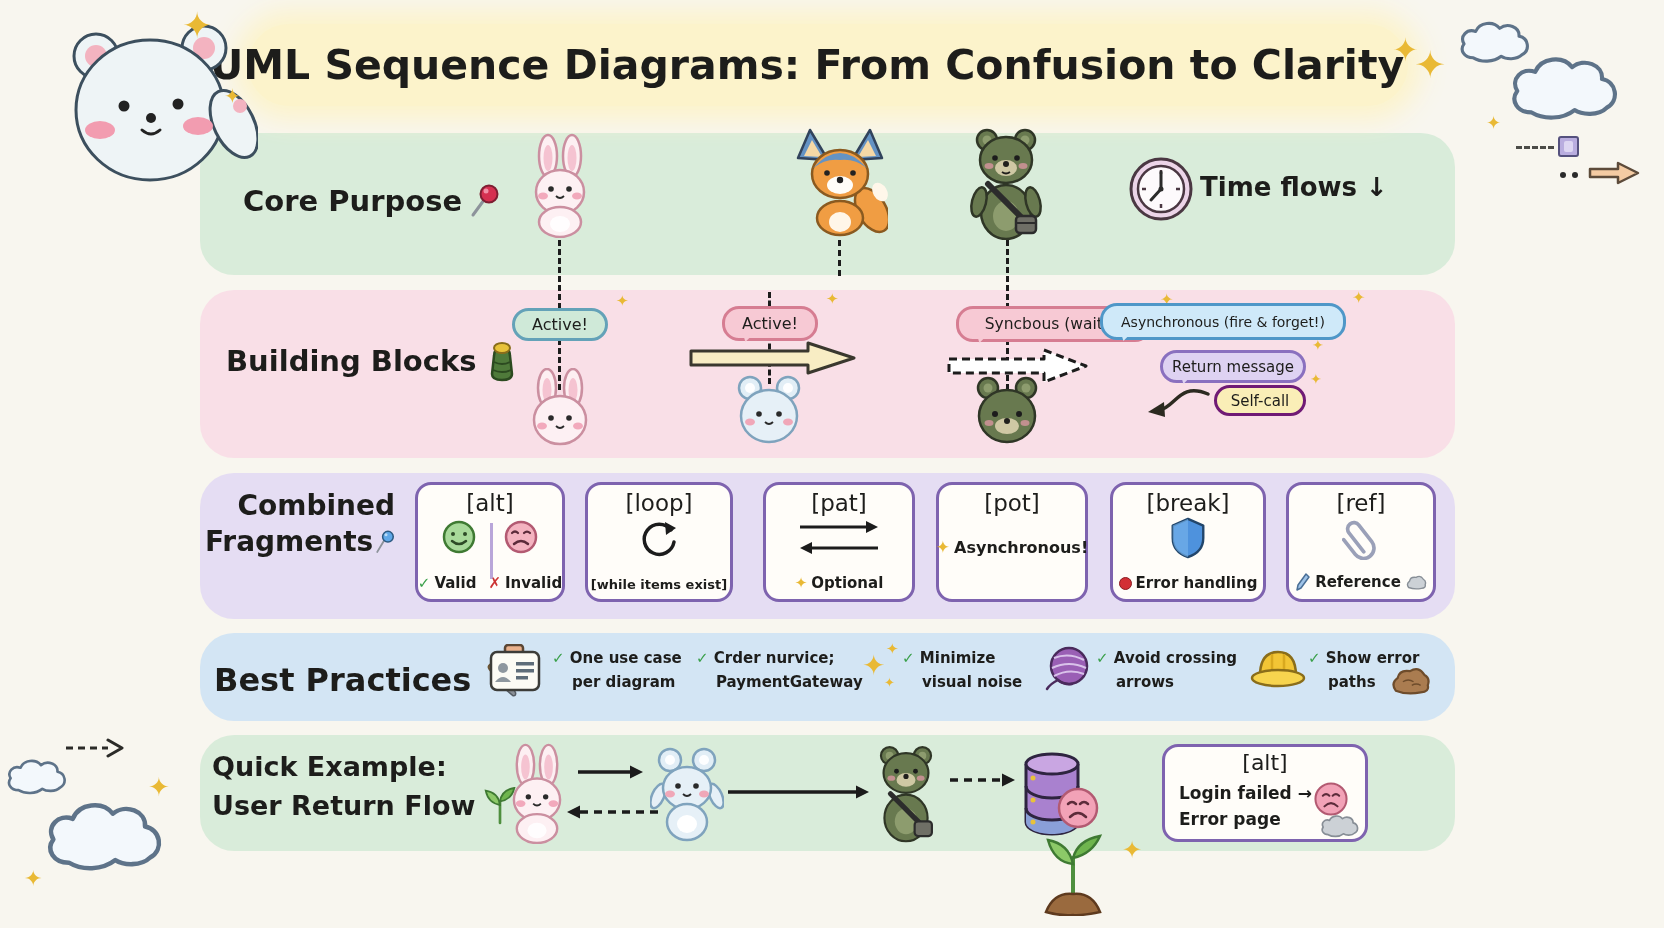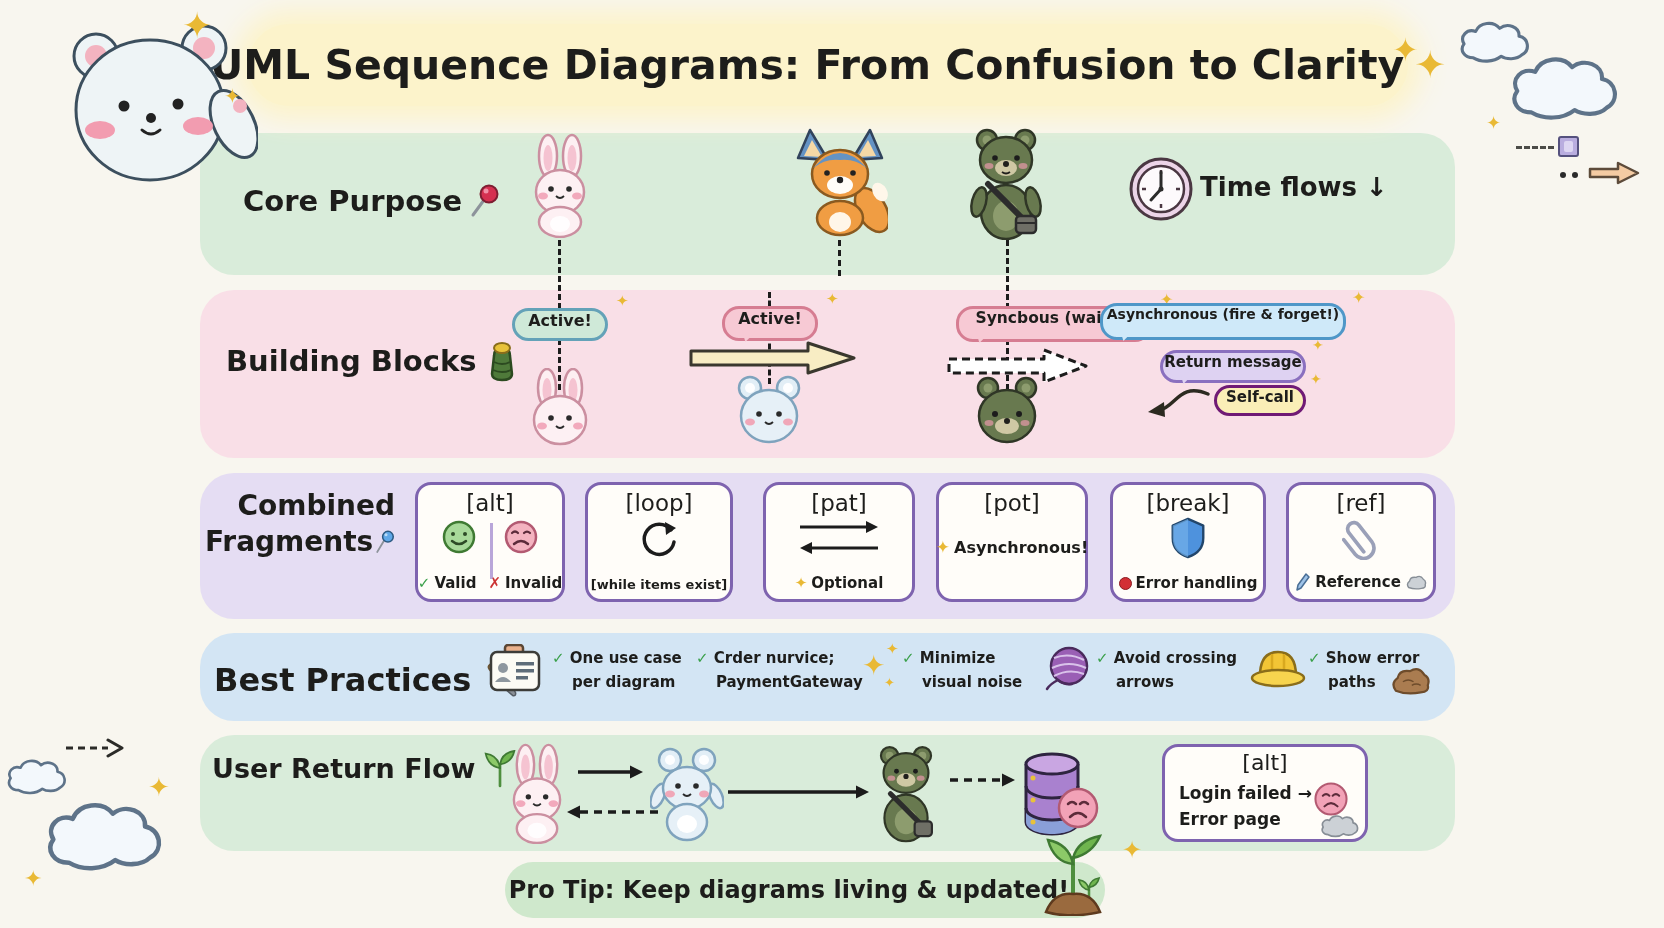--- a/index.html
+++ b/index.html
@@ -2,21 +2,21 @@
 <html><head>
 <meta charset="utf-8">
 <style>
 *{margin:0;padding:0;box-sizing:border-box}
 html,body{width:1664px;height:928px}
 body{background:#f8f6ef;font-family:"DejaVu Sans",sans-serif;color:#1d1d1b;position:relative;overflow:hidden}
 .s{position:absolute}
 .band{position:absolute;border-radius:34px}
 .lbl{font-weight:bold;white-space:nowrap;display:flex;align-items:center;gap:8px}
 .lifeline{position:absolute;width:0;border-left:3.5px dashed #1c1c1c}
-.bub{position:absolute;display:flex;justify-content:center;font-weight:bold;white-space:nowrap;border-radius:17px}
+.bub{position:absolute;display:flex;align-items:center;justify-content:center;font-weight:normal;white-space:nowrap;border-radius:17px}
 .tail{position:absolute;bottom:-11px;left:14px;width:0;height:0;border:7px solid transparent;border-top:12px solid #f7c9d4;transform:rotate(14deg)}
 .card{position:absolute;background:#fffdf9;border:3px solid #7e63af;border-radius:16px;text-align:center}
 .tag{font-weight:normal;font-size:23px;margin-top:5px}
 .cap{position:absolute;left:0;right:0;bottom:7px;font-weight:bold;font-size:15px;white-space:nowrap;display:flex;align-items:center;justify-content:center;gap:4px}
 .chk{color:#3aa04a}
 .crs{color:#cc3333}
 .spk{position:absolute;color:#e9b935;font-weight:bold;line-height:1}
 .itm{position:absolute;font-weight:bold;font-size:15px;line-height:24px;white-space:nowrap}
 .itm .l2{margin-left:20px}
 .ctr{display:flex;align-items:center;justify-content:center}
@@ -458,20 +458,21 @@
     <div class="l2">paths</div>
   </div>
   <div class="s" style="left:1388px;top:664px;width:44px;height:32px">
     <svg width="44" height="32" viewBox="0 0 48 36">
         <path d="M8 30 Q2 22 10 16 Q12 6 24 8 Q34 2 40 12 Q47 16 44 24 Q46 31 36 32 Q20 35 8 30 Z" fill="#aa7c50" stroke="#6e4c2b" stroke-width="2.5"></path>
         <path d="M16 20 q6 -4 12 0 M26 24 q5 -3 10 0" stroke="#6e4c2b" stroke-width="1.5" fill="none"></path>
       </svg>
   </div>
 
   <div class="s" style="left:212px;top:748px;font-weight:bold;font-size:27px;line-height:37px">
+    <div>Quick Example:</div>
     <div style="display:flex;align-items:center;gap:8px">
       <span>User Return Flow</span>
       <svg width="34" height="40" viewBox="0 0 38 44">
           <path d="M19 42 Q19 28 19 18" stroke="#4e8f3e" stroke-width="3" fill="none" stroke-linecap="round"></path>
           <path d="M19 22 Q6 20 3 6 Q17 8 19 22 Z" fill="#8cc968" stroke="#3f7a33" stroke-width="2"></path>
           <path d="M19 18 Q32 16 35 3 Q21 5 19 18 Z" fill="#6fb54e" stroke="#3f7a33" stroke-width="2"></path>
         </svg>
     </div>
   </div>
 
@@ -583,28 +584,20 @@
           <path d="M14 31 q8 -8 16 0" stroke="#5c2b3a" stroke-width="2.5" fill="none" stroke-linecap="round"></path>
         </svg>
     </div>
     <div class="s" style="left:154px;top:64px;width:42px;height:28px">
       <svg width="42" height="28" viewBox="0 0 100 62">
           <path d="M22 54 C10 54 4 44 10 36 C4 26 14 16 25 20 C30 8 48 6 56 16 C66 8 82 14 81 26 C93 28 96 44 85 50 C78 57 64 56 58 52 C48 60 32 60 22 54 Z" fill="#ccd1d6" stroke="#878e96" stroke-width="4" stroke-linejoin="round"></path>
         </svg>
     </div>
   </div>
 
-  <div class="s ctr" style="left:505px;top:862px;width:600px;height:56px;background:#cfe8cc;border-radius:28px;gap:8px">
-    <span class="lbl" style="font-size:24px">Pro Tip: Keep diagrams living &amp; updated!</span>
-    <svg width="24" height="28" viewBox="0 0 38 44">
-        <path d="M19 42 Q19 28 19 18" stroke="#4e8f3e" stroke-width="4" fill="none" stroke-linecap="round"></path>
-        <path d="M19 22 Q6 20 3 6 Q17 8 19 22 Z" fill="#8cc968" stroke="#3f7a33" stroke-width="2.5"></path>
-        <path d="M19 18 Q32 16 35 3 Q21 5 19 18 Z" fill="#6fb54e" stroke="#3f7a33" stroke-width="2.5"></path>
-      </svg>
-  </div>
   <div class="s" style="left:1040px;top:832px;width:66px;height:84px">
     <svg width="66" height="84" viewBox="0 0 66 84">
       <path d="M33 66 Q33 44 33 26" stroke="#4e8f3e" stroke-width="4" fill="none" stroke-linecap="round"></path>
       <path d="M33 32 Q14 30 8 8 Q29 12 33 32 Z" fill="#8cc968" stroke="#3f7a33" stroke-width="2.5"></path>
       <path d="M33 26 Q52 22 60 4 Q38 8 33 26 Z" fill="#6fb54e" stroke="#3f7a33" stroke-width="2.5"></path>
       <path d="M6 80 Q14 60 33 62 Q52 60 60 80 Q40 84 33 83 Q20 84 6 80 Z" fill="#9a6a3e" stroke="#5e3a1e" stroke-width="2.5"></path>
     </svg>
   </div>
   <span class="spk" style="left:1122px;top:838px;font-size:24px">✦</span>
 

